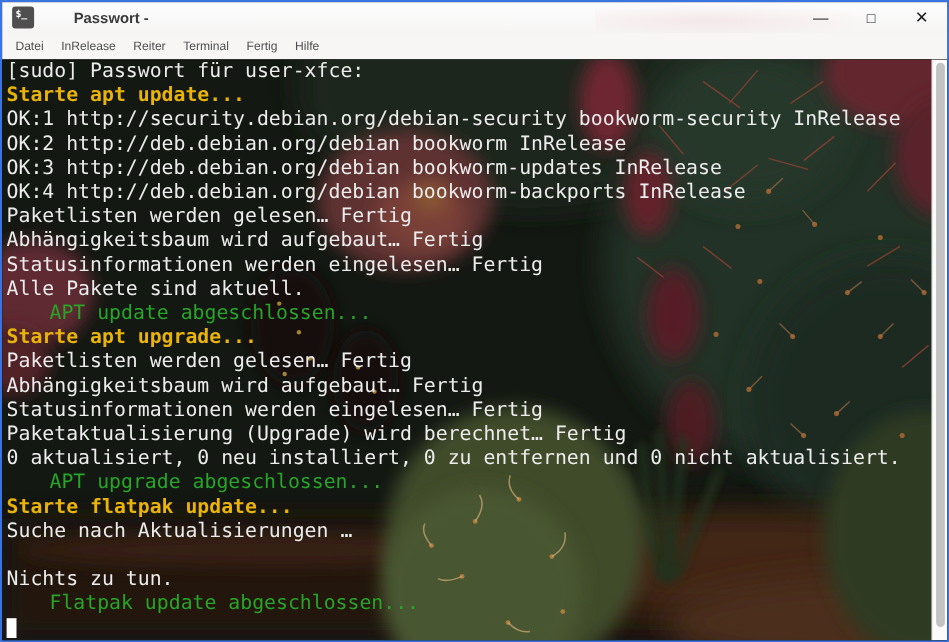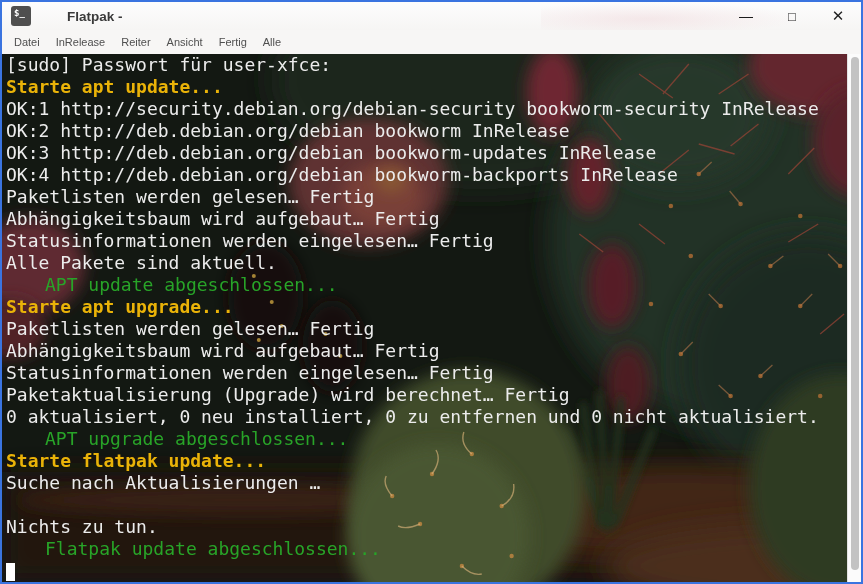--- a/index.html
+++ b/index.html
@@ -92,41 +92,41 @@
 </style>
 </head>
 <body>
 
 <div class="window">
 
   <div class="titlebar">
     <div class="app-icon">
       <span>$_</span>
     </div>
-    <div class="title">Flatpak -</div>
+    <div class="title">Passwort -</div>
     <div class="controls">
       <button class="ctrl-btn min">
           <span>—</span>
         </button>
       <button class="ctrl-btn max">
           <span>□</span>
         </button>
       <button class="ctrl-btn close">
           <span>✕</span>
         </button>
     </div>
   </div>
 
   <div class="menubar">
       <span class="menu-item">Datei</span>
       <span class="menu-item">InRelease</span>
       <span class="menu-item">Reiter</span>
-      <span class="menu-item">Ansicht</span>
+      <span class="menu-item">Terminal</span>
       <span class="menu-item">Fertig</span>
-      <span class="menu-item">Alle</span>
+      <span class="menu-item">Hilfe</span>
     </div>
 
   <div class="terminal">
 
     <svg class="bg-svg" viewBox="0 0 863 528" preserveAspectRatio="none">
       <defs>
         <filter id="b8" x="-50%" y="-50%" width="200%" height="200%">
             <feGaussianBlur stdDeviation="8"></feGaussianBlur>
           </filter>
         <filter id="b14" x="-50%" y="-50%" width="200%" height="200%">

